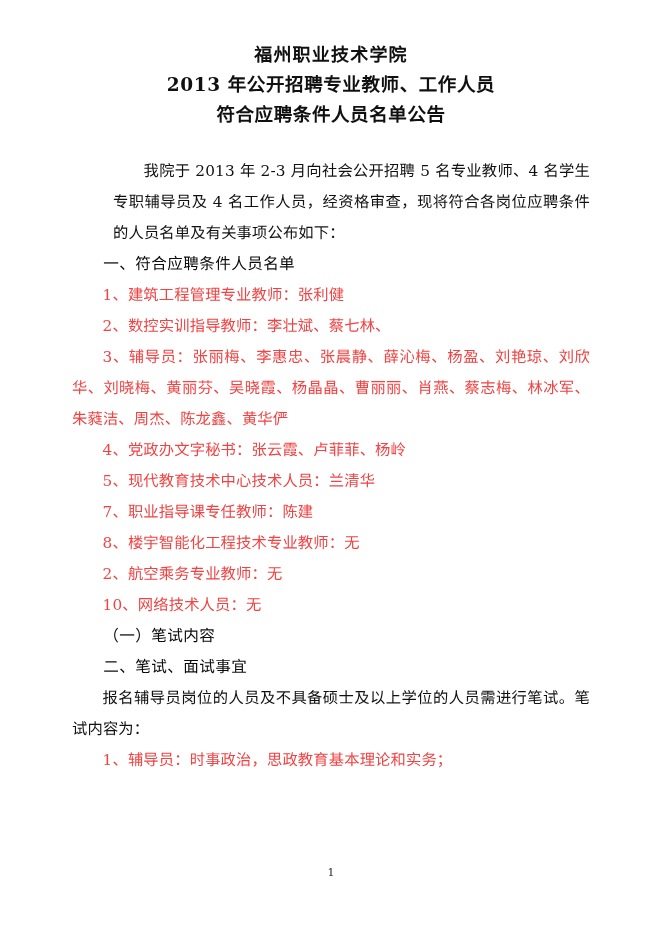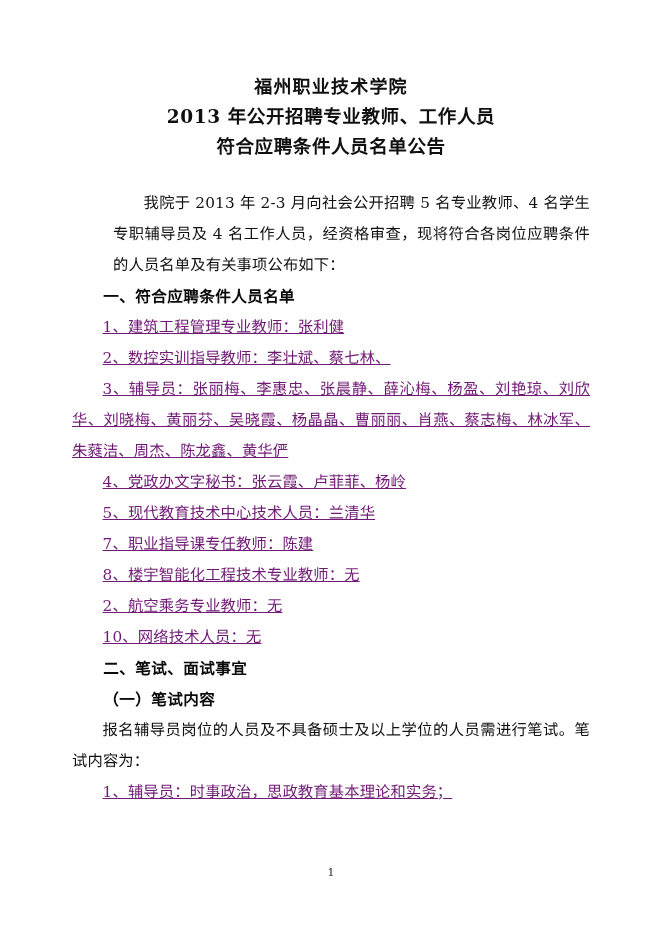--- a/index.html
+++ b/index.html
@@ -24,21 +24,21 @@
   }
   .doc-body {
     position: absolute;
     left: 72px;
     top: 0;
     width: 518px;
   }
 
   
   .title-block {
-    padding-top: 72px;
+    padding-top: 40px;
     text-align: center;
   }
   .title-line {
     font-family: "DejaVu Serif", "Liberation Serif", serif;
     font-weight: bold;
     font-size: 18.5px;
     line-height: 30px;
     letter-spacing: 0.8px;
     color: #101010;
     white-space: nowrap;
@@ -57,34 +57,33 @@
     color: #111111;
   }
   .para.indent {
     text-indent: 2em;
   }
   .intro {
     margin-top: 26px;
     margin-left: 41px;
   }
   .heading {
-    font-weight: bold;
+    font-weight: normal;
     font-size: 15.6px;
     line-height: 31px;
     text-indent: 2em;
     letter-spacing: 0.4px;
     color: #0a0a0a;
   }
   .list-item {
     font-size: 15.3px;
     line-height: 31px;
     text-indent: 2em;
     letter-spacing: 0.15px;
-    color: #701a75;
-    text-decoration: underline;
+    color: #ef4444;
   }
   .list-item.wrap {
     text-indent: 2em;
     text-align: justify;
     text-justify: inter-ideograph;
   }
 
   
   .page-number {
     position: absolute;
@@ -117,22 +116,22 @@
     <div class="list-item">1、建筑工程管理专业教师：张利健</div>
     <div class="list-item">2、数控实训指导教师：李壮斌、蔡七林、</div>
     <div class="list-item wrap">3、辅导员：张丽梅、李惠忠、张晨静、薛沁梅、杨盈、刘艳琼、刘欣华、刘晓梅、黄丽芬、吴晓霞、杨晶晶、曹丽丽、肖燕、蔡志梅、林冰军、朱蕤洁、周杰、陈龙鑫、黄华俨</div>
     <div class="list-item">4、党政办文字秘书：张云霞、卢菲菲、杨岭</div>
     <div class="list-item">5、现代教育技术中心技术人员：兰清华</div>
     <div class="list-item">7、职业指导课专任教师：陈建</div>
     <div class="list-item">8、楼宇智能化工程技术专业教师：无</div>
     <div class="list-item">2、航空乘务专业教师：无</div>
     <div class="list-item">10、网络技术人员：无</div>
 
+    <div class="heading">（一）笔试内容</div>
     <div class="heading">二、笔试、面试事宜</div>
-    <div class="heading">（一）笔试内容</div>
     <div class="para indent">报名辅导员岗位的人员及不具备硕士及以上学位的人员需进行笔试。笔试内容为：</div>
     <div class="list-item">1、辅导员：时事政治，思政教育基本理论和实务；</div>
 
   </div>
 
   <div class="page-number">1</div>
 
 </div>
 
 </body></html>

